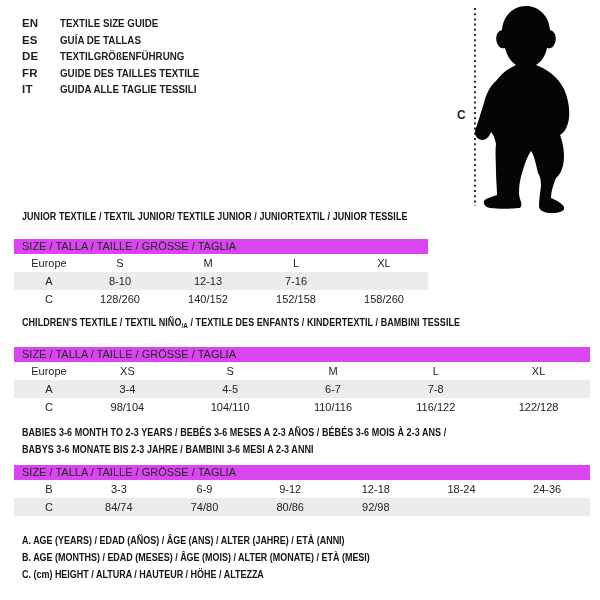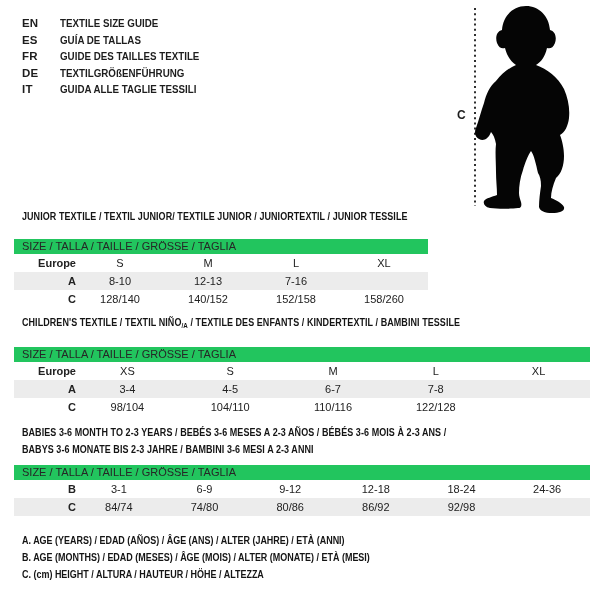--- a/index.html
+++ b/index.html
@@ -20,25 +20,25 @@
   .c-label{position:absolute;left:5px;top:108px;font-weight:bold;font-size:12px;}
 
   
   .t-title{position:absolute;left:22px;font-weight:bold;font-size:11.5px;color:#141414;
            white-space:nowrap;transform:scaleX(.78);transform-origin:0 0;letter-spacing:.1px;}
   .t-title .line{height:17px;line-height:17px;white-space:nowrap;}
   .sub-sm{font-size:8px;vertical-align:-2px;}
 
   
   .size-table{position:absolute;left:14px;font-size:11px;color:#222;}
-  .t-header{height:15px;line-height:15px;background:#22c55e;padding-left:8px;color:#262626;
+  .t-header{height:15px;line-height:15px;background:#d946ef;padding-left:8px;color:#262626;
             font-size:11px;white-space:nowrap;overflow:hidden;}
   .t-row{display:grid;height:18px;line-height:18px;}
   .t-row span{text-align:center;}
-  .t-row .lbl{text-align:right;padding-left:8px;font-weight:bold;}
+  .t-row .lbl{text-align:center;padding-left:8px;}
   .gray{background:#ececec;}
   .t1 .t-row{grid-template-columns:62px repeat(4,1fr);}
   .t2 .t-row{grid-template-columns:62px repeat(5,1fr);}
   .t3 .t-row{grid-template-columns:62px repeat(6,1fr);}
   .t1{top:239px;width:414px;}
   .t2{top:347px;width:576px;}
   .t3{top:465px;width:576px;}
   .t1-title{top:210px;}
   .t2-title{top:316px;}
   .t3-title{top:424px;}
@@ -52,24 +52,24 @@
 <body>
 
 <div class="langs">
   <div class="lang-row">
     <span class="code">EN</span><span class="cond">TEXTILE SIZE GUIDE</span>
   </div>
   <div class="lang-row">
     <span class="code">ES</span><span class="cond">GUÍA DE TALLAS</span>
   </div>
   <div class="lang-row">
+    <span class="code">DE</span><span class="cond">TEXTILGRÖßENFÜHRUNG</span>
+  </div>
+  <div class="lang-row">
     <span class="code">FR</span><span class="cond">GUIDE DES TAILLES TEXTILE</span>
-  </div>
-  <div class="lang-row">
-    <span class="code">DE</span><span class="cond">TEXTILGRÖßENFÜHRUNG</span>
   </div>
   <div class="lang-row">
     <span class="code">IT</span><span class="cond">GUIDA ALLE TAGLIE TESSILI</span>
   </div>
 </div>
 
 <div class="figure">
   <svg viewBox="0 0 148 215" aria-hidden="true">
     <line x1="23" y1="8" x2="23" y2="206" stroke="#2e2e2e" stroke-width="2" stroke-dasharray="2 3.2"></line>
     <path fill="#050505" d="
@@ -124,21 +124,21 @@
     <span>XL</span>
   </div>
   <div class="t-row gray">
     <span class="lbl">A</span>
     <span>8-10</span>
     <span>12-13</span>
     <span>7-16</span>
   </div>
   <div class="t-row">
     <span class="lbl">C</span>
-    <span>128/140</span>
+    <span>128/260</span>
     <span>140/152</span>
     <span>152/158</span>
     <span>158/260</span>
   </div>
 </div>
 
 <div class="t-title t2-title">
   <span>CHILDREN'S TEXTILE / TEXTIL NIÑO</span><span class="sub-sm">/A</span><span> / TEXTILE DES ENFANTS / KINDERTEXTIL / BAMBINI TESSILE</span>
 </div>
 <div class="size-table t2">
@@ -156,45 +156,45 @@
     <span>3-4</span>
     <span>4-5</span>
     <span>6-7</span>
     <span>7-8</span>
   </div>
   <div class="t-row">
     <span class="lbl">C</span>
     <span>98/104</span>
     <span>104/110</span>
     <span>110/116</span>
+    <span>116/122</span>
     <span>122/128</span>
   </div>
 </div>
 
 <div class="t-title t3-title">
   <div class="line">BABIES 3-6 MONTH TO 2-3 YEARS / BEBÉS 3-6 MESES A 2-3 AÑOS / BÉBÉS 3-6 MOIS À 2-3 ANS /</div>
   <div class="line">BABYS 3-6 MONATE BIS 2-3 JAHRE / BAMBINI 3-6 MESI A 2-3 ANNI</div>
 </div>
 <div class="size-table t3">
   <div class="t-header">SIZE / TALLA / TAILLE / GRÖSSE / TAGLIA</div>
   <div class="t-row">
     <span class="lbl">B</span>
-    <span>3-1</span>
+    <span>3-3</span>
     <span>6-9</span>
     <span>9-12</span>
     <span>12-18</span>
     <span>18-24</span>
     <span>24-36</span>
   </div>
   <div class="t-row gray">
     <span class="lbl">C</span>
     <span>84/74</span>
     <span>74/80</span>
     <span>80/86</span>
-    <span>86/92</span>
     <span>92/98</span>
   </div>
 </div>
 
 <div class="footnotes">
   <div>A. AGE (YEARS) / EDAD (AÑOS) / ÂGE (ANS) / ALTER (JAHRE) / ETÀ (ANNI)</div>
   <div>B. AGE (MONTHS) / EDAD (MESES) / ÂGE (MOIS) / ALTER (MONATE) / ETÀ (MESI)</div>
   <div>C. (cm) HEIGHT / ALTURA / HAUTEUR / HÖHE / ALTEZZA</div>
 </div>
 

